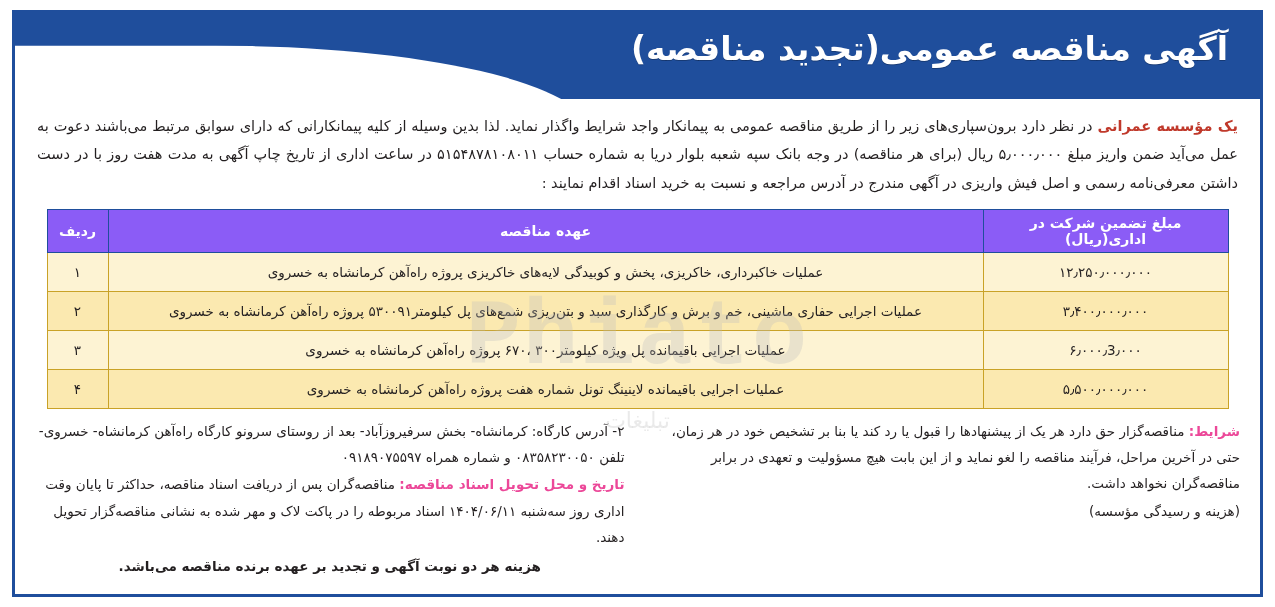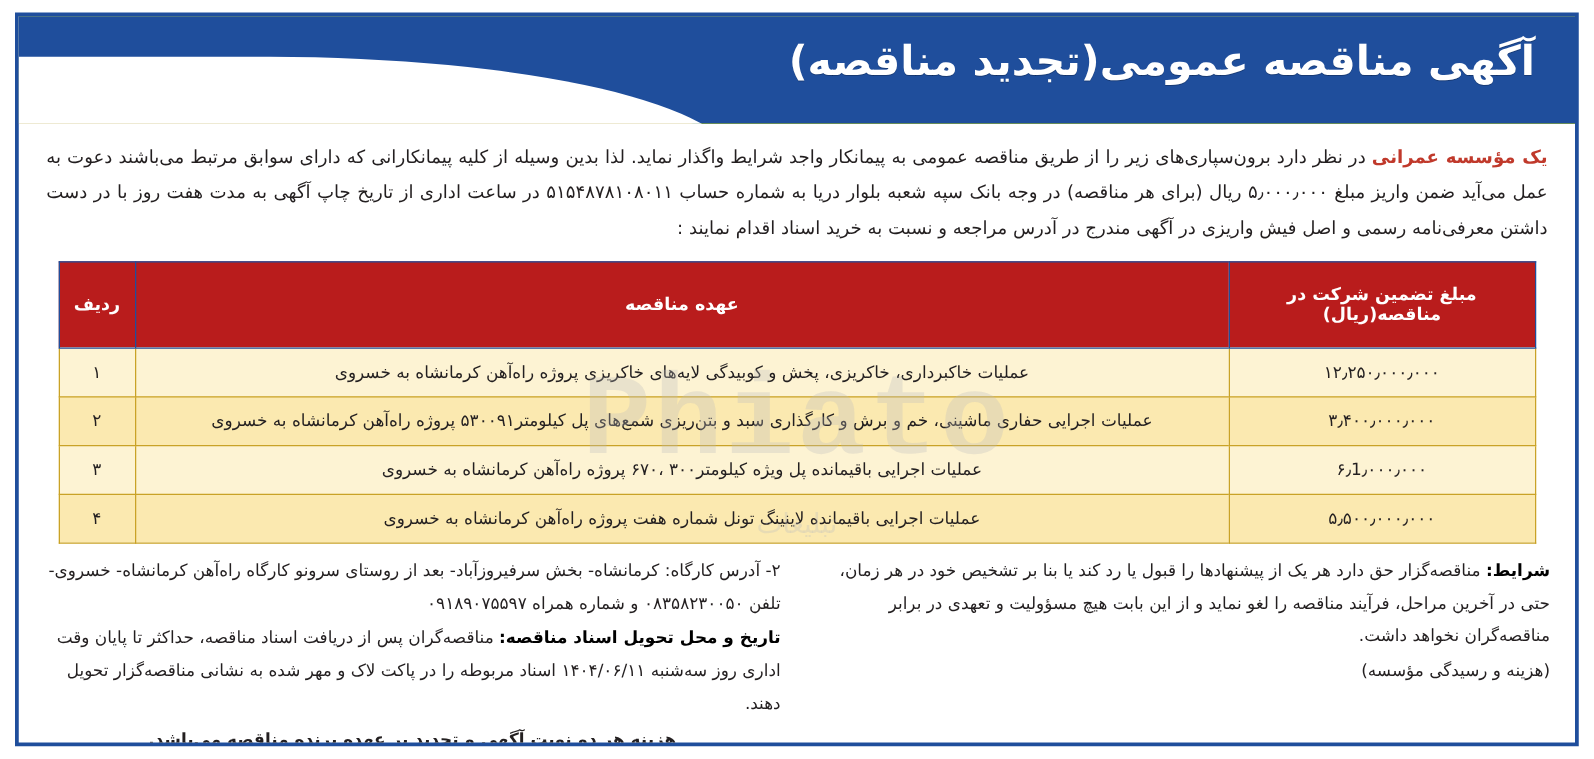--- a/index.html
+++ b/index.html
@@ -21,21 +21,21 @@
     width:1251px;height:587px;
     box-sizing:border-box;
     border:3px solid #1f4e9c;
     background:#ffffff;
     overflow:hidden;
   }
   
   .banner{
     position:relative;
     height:86px;
-    background:#4d7c0f;
+    background:#15803d;
     overflow:hidden;
     text-align:center;
   }
   .banner .blueshape{
     position:absolute;left:0;top:0;width:100%;height:100%;
     background:#1f4e9c;
     -webkit-clip-path:polygon(0 0,100% 0,100% 100%,0 100%);
     clip-path:polygon(0 0,100% 0,100% 100%,0 100%);
   }
   .banner .curve-white{
@@ -74,25 +74,25 @@
   }
   
   table.tender{
     width:1182px;
     margin:4px auto 0 auto;
     border-collapse:collapse;
     font-size:13.5px;
     color:#231f20;
   }
   table.tender th{
-    background:#b91c1c;
+    background:#8b5cf6;
     color:#ffffff;
     font-weight:bold;
     font-size:14px;
-    padding:18px 4px;
+    padding:5px 4px;
     border:1px solid #1f4e9c;
   }
   table.tender td{
     border:1px solid #c9a227;
     padding:4px 6px;
     text-align:center;
     height:30px;
   }
   table.tender tbody tr:nth-child(odd) td{ background:#fdf3d3; }
   table.tender tbody tr:nth-child(even) td{ background:#fbe9b0; }
@@ -107,21 +107,21 @@
     gap:26px;
     font-size:13.5px;
     color:#231f20;
     line-height:1.95;
   }
   .bottom .col{
     flex:1 1 0;
   }
   .col-right{ text-align:right; }
   .col-left{ text-align:right; }
-  .lbl-red{ color:#000000; font-weight:bold; }
+  .lbl-red{ color:#ec4899; font-weight:bold; }
   .line{ margin:0 0 1px 0; }
   .center-note{ text-align:center; font-weight:bold; margin-top:3px;}
   
   .watermark{
     position:absolute;
     left:50%;top:56%;
     transform:translate(-50%,-50%);
     font-size:92px;
     font-weight:bold;
     color:rgba(190,190,190,0.30);
@@ -157,38 +157,38 @@
       <div class="title">آگهی مناقصه عمومی(تجدید مناقصه)</div>
     </div>
 
     <div class="intro">
       <span class="org">یک مؤسسه عمرانی</span><span> در نظر دارد برون‌سپاری‌های زیر را از طریق مناقصه عمومی به پیمانکار واجد شرایط واگذار نماید. لذا بدین وسیله از کلیه پیمانکارانی که دارای سوابق مرتبط می‌باشند دعوت به عمل می‌آید ضمن واریز مبلغ ۵٫۰۰۰٫۰۰۰ ریال (برای هر مناقصه) در وجه بانک سپه شعبه بلوار دریا به شماره حساب ۵۱۵۴۸۷۸۱۰۸۰۱۱ در ساعت اداری از تاریخ چاپ آگهی به مدت هفت روز با در دست داشتن معرفی‌نامه رسمی و اصل فیش واریزی در آگهی مندرج در آدرس مراجعه و نسبت به خرید اسناد اقدام نمایند :</span>
     </div>
 
     <table class="tender">
       <thead>
         <tr>
-          <th class="col-amount">مبلغ تضمین شرکت در مناقصه(ریال)</th>
+          <th class="col-amount">مبلغ تضمین شرکت در اداری(ریال)</th>
           <th>عهده مناقصه</th>
           <th class="col-row">ردیف</th>
         </tr>
       </thead>
       <tbody>
         <tr>
           <td class="col-amount">۱۲٫۲۵۰٫۰۰۰٫۰۰۰</td>
           <td class="subject">عملیات خاکبرداری، خاکریزی، پخش و کوبیدگی لایه‌های خاکریزی پروژه راه‌آهن کرمانشاه به خسروی</td>
           <td class="col-row">۱</td>
         </tr>
         <tr>
           <td class="col-amount">۳٫۴۰۰٫۰۰۰٫۰۰۰</td>
           <td class="subject">عملیات اجرایی حفاری ماشینی، خم و برش و کارگذاری سبد و بتن‌ریزی شمع‌های پل کیلومتر۵۳۰۰۹۱ پروژه راه‌آهن کرمانشاه به خسروی</td>
           <td class="col-row">۲</td>
         </tr>
         <tr>
-          <td class="col-amount">۶٫1٫۰۰۰٫۰۰۰</td>
+          <td class="col-amount">۶٫۰۰۰٫3٫۰۰۰</td>
           <td class="subject">عملیات اجرایی باقیمانده پل ویژه کیلومتر۳۰۰ ،۶۷۰ پروژه راه‌آهن کرمانشاه به خسروی</td>
           <td class="col-row">۳</td>
         </tr>
         <tr>
           <td class="col-amount">۵٫۵۰۰٫۰۰۰٫۰۰۰</td>
           <td class="subject">عملیات اجرایی باقیمانده لاینینگ تونل شماره هفت پروژه راه‌آهن کرمانشاه به خسروی</td>
           <td class="col-row">۴</td>
         </tr>
       </tbody>
     </table>

